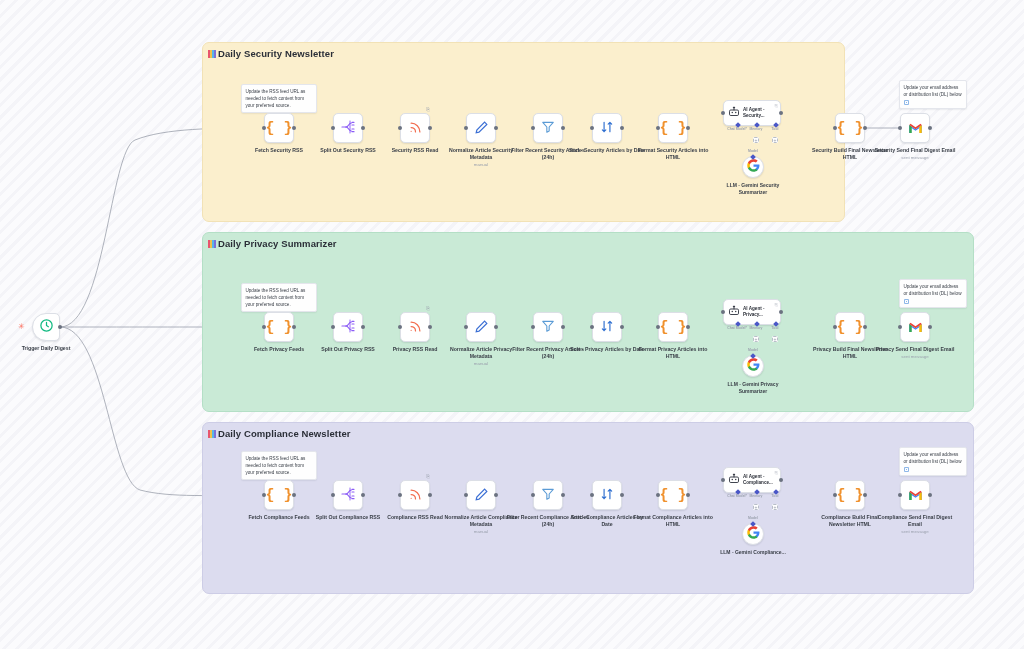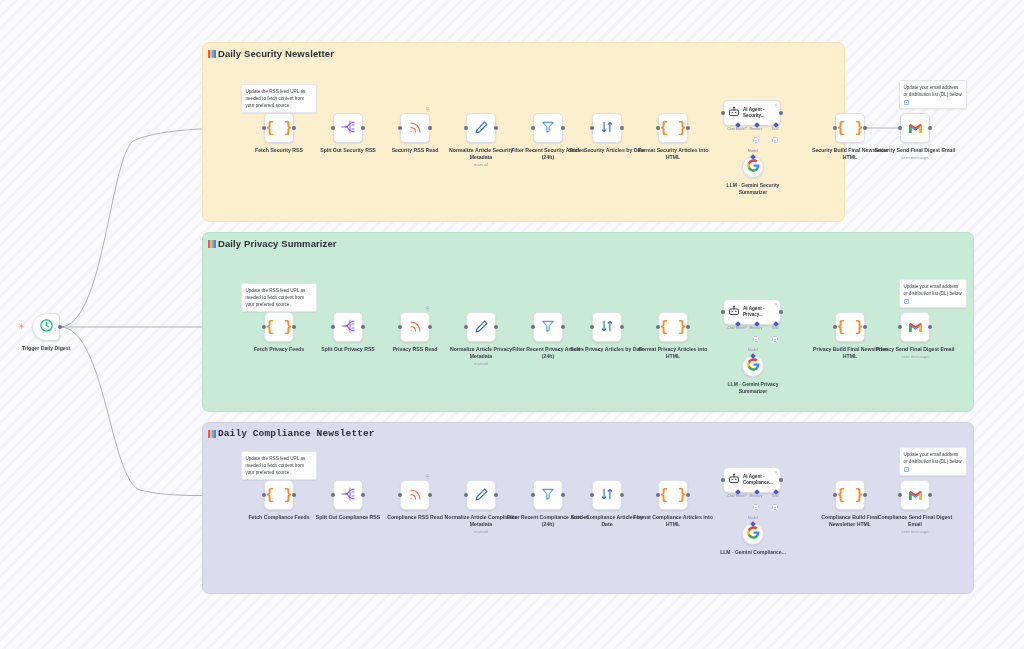--- a/index.html
+++ b/index.html
@@ -540,21 +540,21 @@
         <span class="glyph"><svg width="15" height="12" viewBox="0 0 24 18">
             <path d="M2 17V4l10 7L22 4v13h-3V8.5l-7 5-7-5V17z" fill="#4285f4"></path>
             <path d="M2 17V4l4 3v10z" fill="#34a853"></path>
             <path d="M22 17V4l-4 3v10z" fill="#fbbc05"></path>
             <path d="M2 4l10 7L22 4l-2-2-8 5.6L4 2z" fill="#ea4335"></path>
           </svg></span>
         <span class="port in"></span>
         <span class="port out"></span>
         <div class="node-label"><span>Privacy Send Final Digest Email</span><span class="node-sub">sent message</span></div>
       </div>
-      <div class="section" style="left: 202px; top: 422px; width: 772px; height: 172px; background: rgb(220, 220, 239); border: 1px solid rgb(205, 205, 230); font-family: Liberation Mono, monospace;">
+      <div class="section" style="left: 202px; top: 422px; width: 772px; height: 172px; background: rgb(220, 220, 239); border: 1px solid rgb(205, 205, 230);">
         <div class="section-title">
           <span class="sec-icon">
             <i></i>
             <i></i>
             <i></i>
             <i></i>
           </span>
           <span>Daily Compliance Newsletter</span>
         </div>
       </div>

